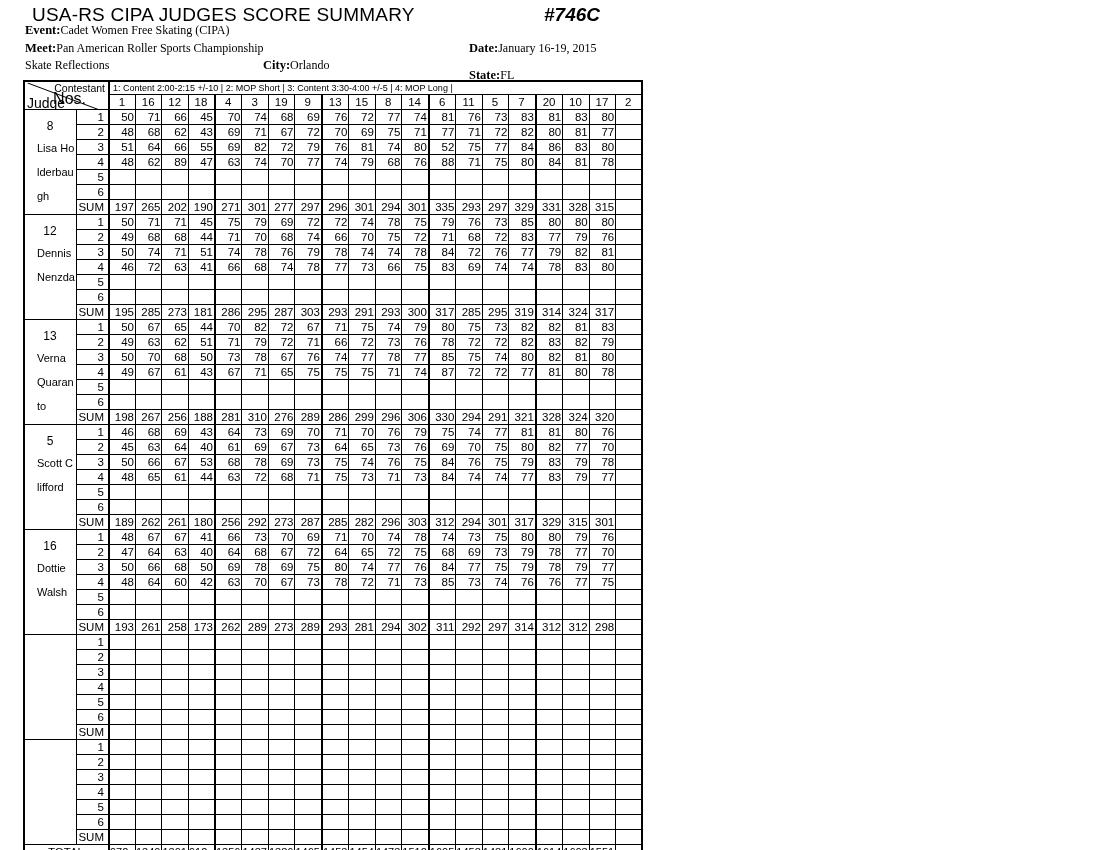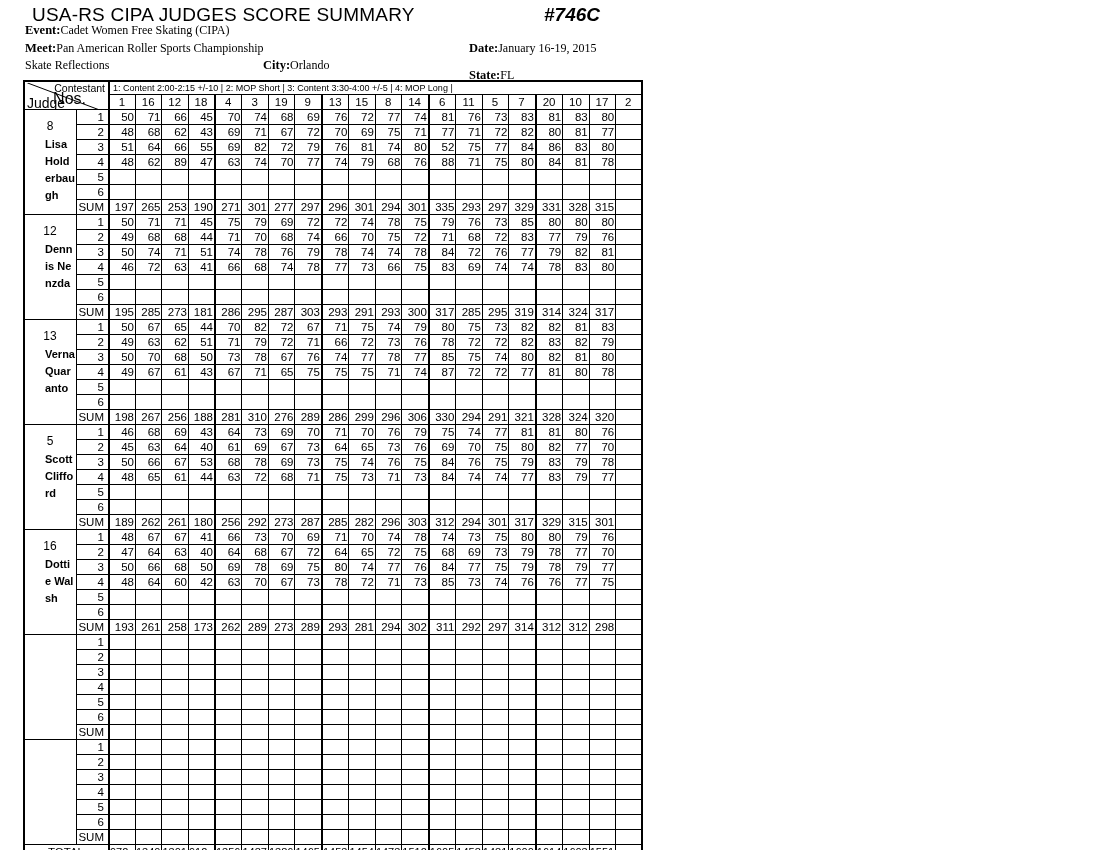--- a/index.html
+++ b/index.html
@@ -12,21 +12,21 @@
   table.grid td{border:1px solid #000;padding:0;height:14px;font-size:11.5px;line-height:12px;text-align:right;padding-right:1px;overflow:hidden;white-space:nowrap;}
   td.lbl{width:50px;text-align:center;vertical-align:top;font-size:11.5px;border-right:1px solid #000;}
   td.rn{width:27px;text-align:right;padding-right:4px !important;}
   td.num{width:24px;}
   td.thick{border-left:2.5px solid #000 !important;}
   td.first{border-left:2.5px solid #000 !important;}
   td.hdrdiag{position:relative;height:28px;font-size:10.5px;border-radius:7px;}
   .legend{text-align:left !important;font-size:9px !important;padding-left:3px !important;height:12px !important;margin-left:32px;}
   .hcell{text-align:center !important;font-size:11.5px;}
   .jnum{display:block;text-align:center;margin-top:10px;font-size:12px;}
-  .jname{display:block;text-align:left;padding-left:20px;font-size:11px;line-height:17px;margin-top:4px;white-space:normal;word-break:break-all;font-weight:bold;}
+  .jname{display:block;text-align:left;padding-left:12px;font-size:11px;line-height:24px;margin-top:4px;white-space:normal;word-break:break-all;}
   .total-lbl{text-align:center !important;}
   .diagwrap{position:absolute;left:0;top:0;width:78px;height:28px;}
 </style>
 </head>
 <body>
 
 <div class="title">USA-RS CIPA JUDGES SCORE SUMMARY</div>
 <div class="code">#746C</div>
 
 <div class="meta" style="left:25px;top:23px;"><b>Event:</b><span>Cadet Women Free Skating  (CIPA)</span></div>
@@ -210,21 +210,21 @@
         <td class="num"></td>
         <td class="num thick"></td>
         <td class="num"></td>
         <td class="num"></td>
         <td class="num"></td>
       </tr>
       <tr>
         <td class="rn">SUM</td>
         <td class="num first">197</td>
         <td class="num">265</td>
-        <td class="num">253</td>
+        <td class="num">202</td>
         <td class="num">190</td>
         <td class="num thick">271</td>
         <td class="num">301</td>
         <td class="num">277</td>
         <td class="num">297</td>
         <td class="num thick">296</td>
         <td class="num">301</td>
         <td class="num">294</td>
         <td class="num">301</td>
         <td class="num thick">335</td>

